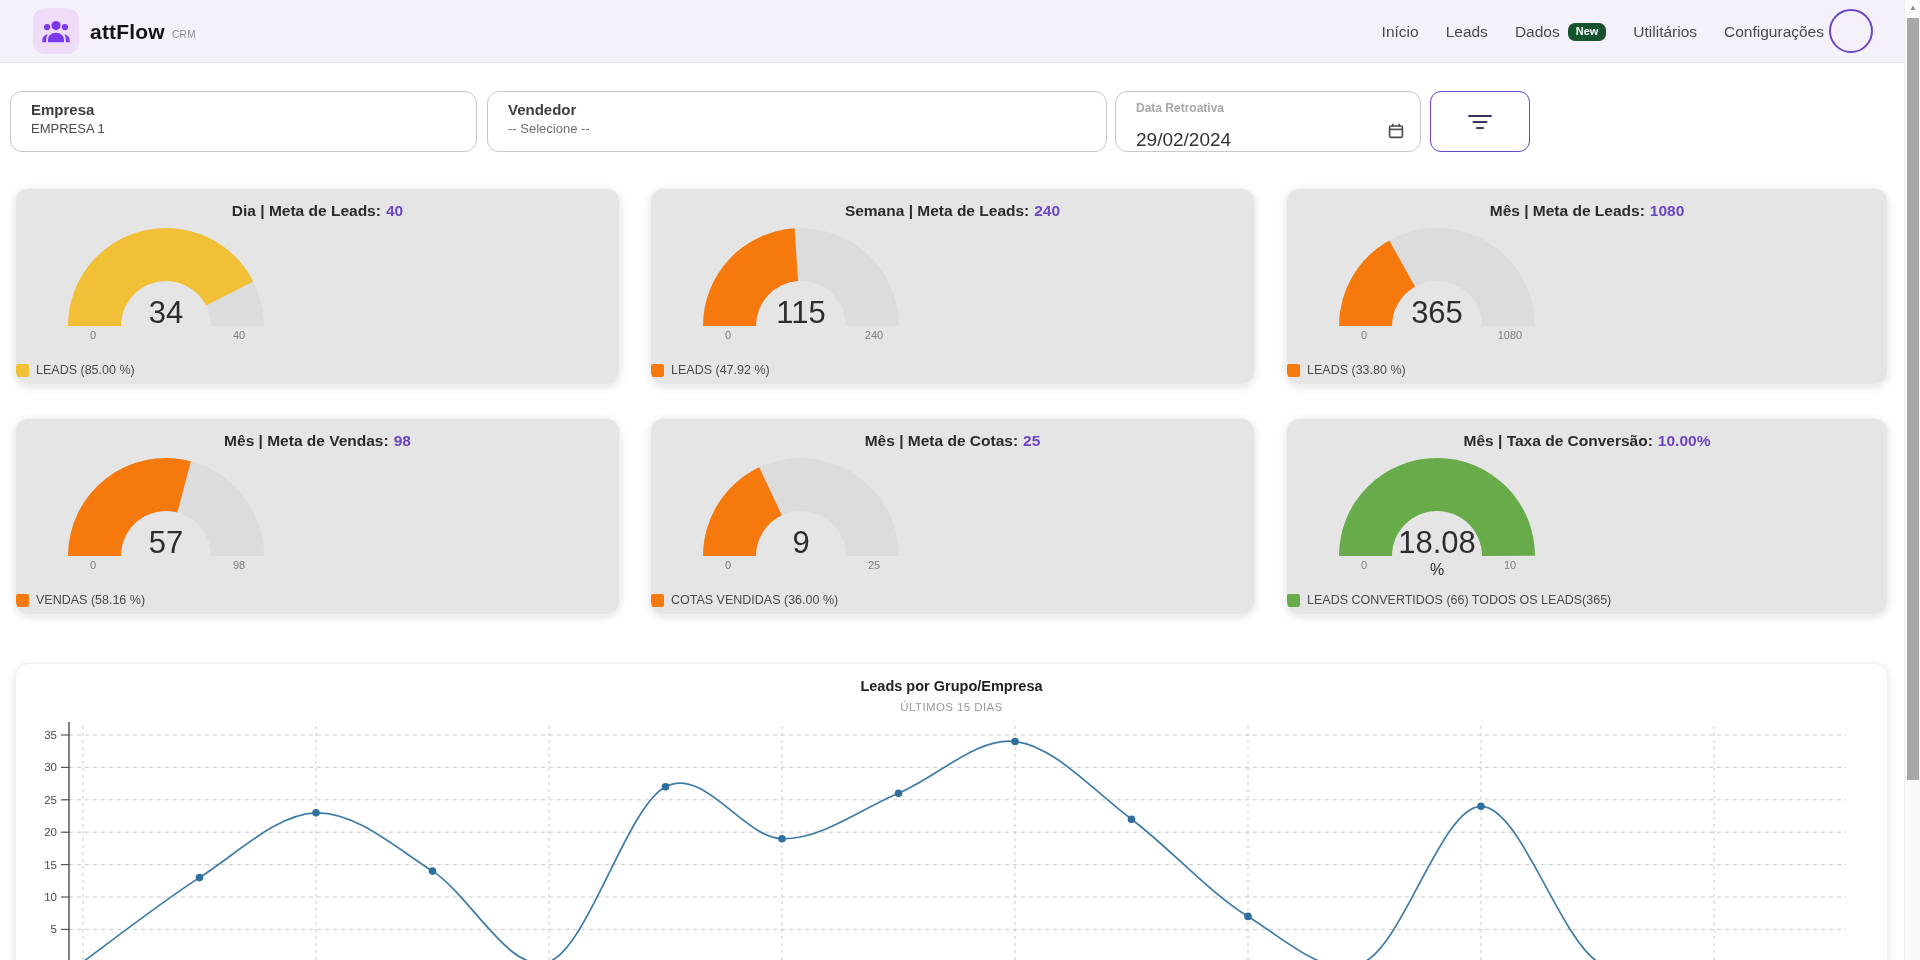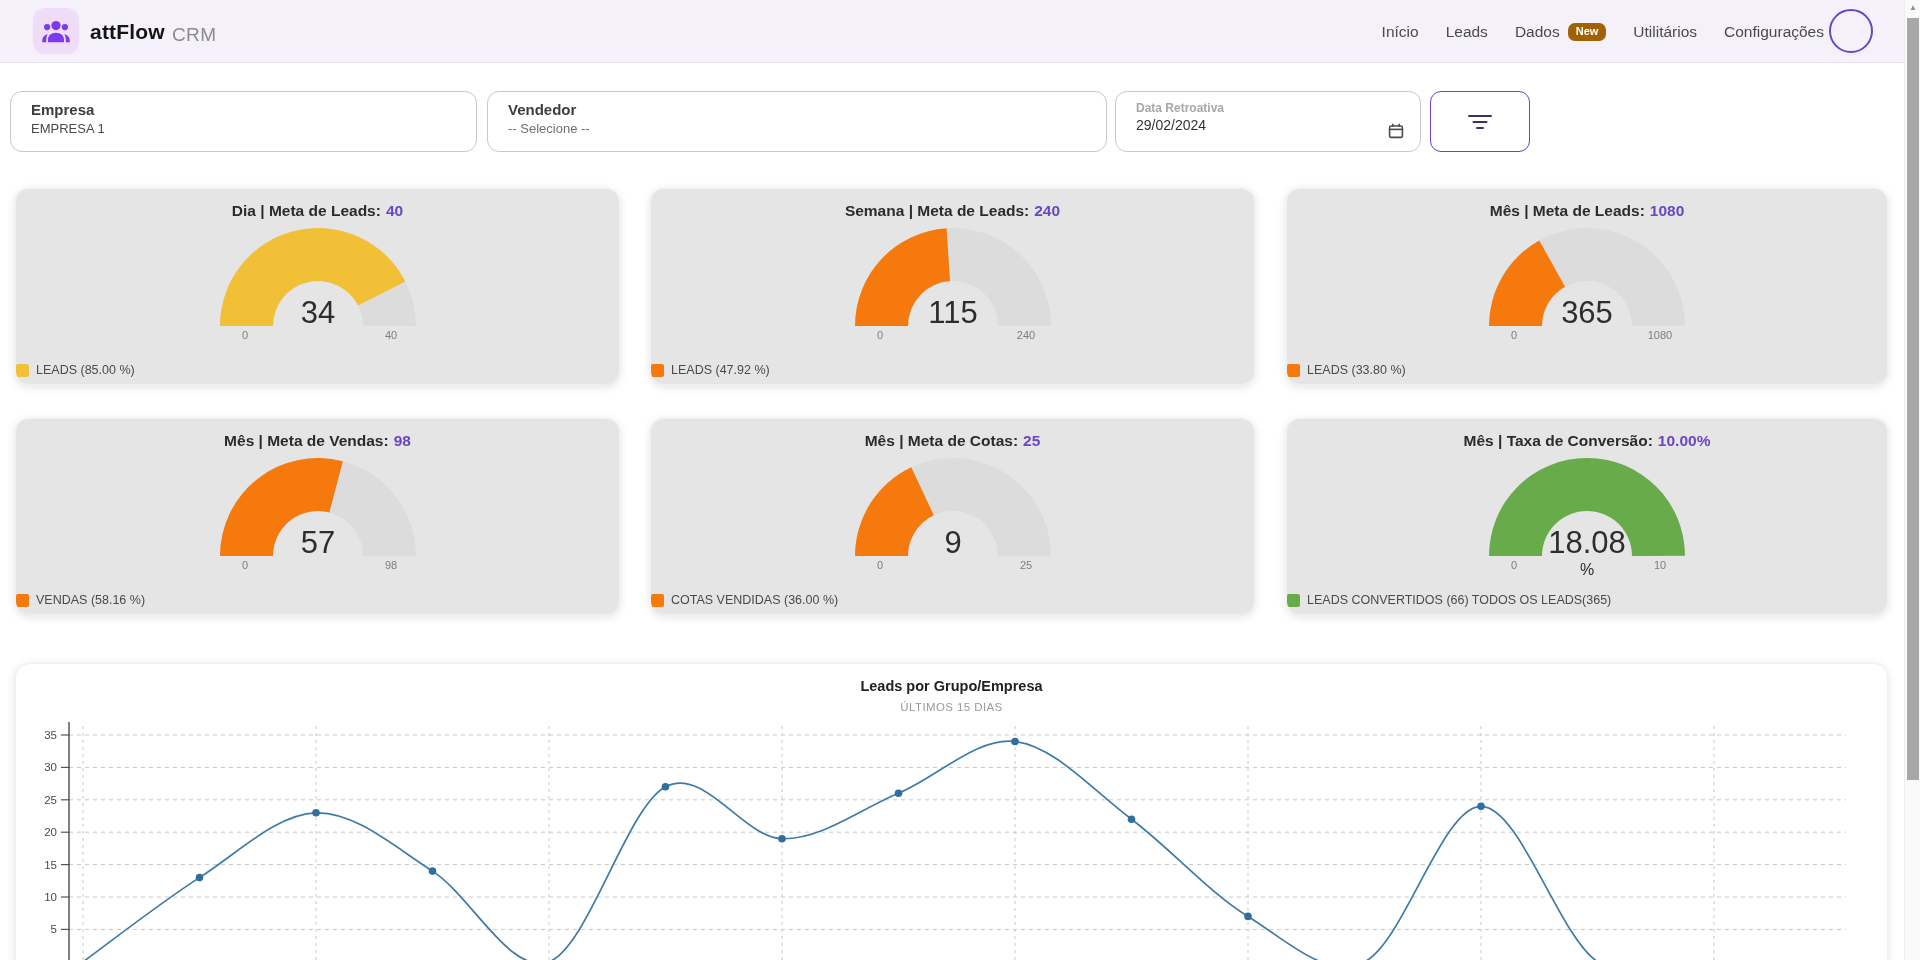--- a/index.html
+++ b/index.html
@@ -7,24 +7,24 @@
     font-family:"Liberation Sans", sans-serif; }
   .page { position:relative; width:1920px; height:960px; background:#fff; overflow:hidden; }
 
   
   .header { position:absolute; left:0; top:0; width:1920px; height:63px;
     background:#f4f1fb; border-bottom:1px solid #e7e3f2; display:flex; align-items:center; }
   .logo-box { position:absolute; left:33px; top:8px; width:46px; height:46px;
     background:#eedcf8; border-radius:12px; display:flex; align-items:center; justify-content:center; }
   .brand { position:absolute; left:90px; top:0; height:63px; display:flex; align-items:center; }
   .brand-name { font-size:21px; font-weight:800; color:#141414; letter-spacing:.2px; }
-  .brand-suffix { font-size:19px; color:#8c8c8c; margin-left:7px; margin-top:6px; letter-spacing:.5px; }
+  .brand-suffix { font-size:10px; color:#8c8c8c; margin-left:7px; margin-top:6px; letter-spacing:.5px; }
   .nav { position:absolute; right:96px; top:0; height:63px; display:flex; align-items:center; gap:27px; }
   .nav-item { font-size:15.5px; font-weight:500; color:#4a4a4a; cursor:pointer; display:flex; align-items:flex-end; gap:8px; white-space:nowrap; }
-  .badge-new { background:#a16207; color:#fff; font-size:11px; font-weight:700;
+  .badge-new { background:#14532d; color:#fff; font-size:11px; font-weight:700;
     padding:3px 8px 4px; border-radius:7px; line-height:1; }
   .avatar { position:absolute; right:47px; top:9px; width:44px; height:44px; border-radius:50%;
     border:2.5px solid #6b46c1; background:transparent; }
 
   
   .scrollbar { position:absolute; right:0; top:0; width:16px; height:960px; background:#fafafa;
     border-left:1px solid #ededed; z-index:50; }
   .scroll-arrow { position:absolute; left:0; top:3px; width:16px; text-align:center;
     font-size:8px; color:#8f8f8f; }
   .scroll-thumb { position:absolute; left:2px; top:18px; width:12px; height:762px; background:#a8a8a8; }
@@ -32,32 +32,32 @@
   
   .fbox { position:absolute; background:#fff; border:1px solid #c8c8c8; border-radius:12px;
     padding:9px 20px 0; }
   .fbox-label { font-size:15px; font-weight:700; color:#3d3d3d; }
   .fbox-value { font-size:13px; color:#4a4a4a; margin-top:3px; }
   .fbox-value.muted { color:#6f6f6f; }
   #f-empresa   { left:10px;  top:91px; width:467px; height:61px; }
   #f-vendedor  { left:487px; top:91px; width:620px; height:61px; }
   #f-data      { left:1115px; top:91px; width:306px; height:61px; }
   #f-data .fbox-label { color:#a8a8a8; font-weight:600; font-size:12px; }
-  #f-data .fbox-value { font-size:14px; color:#333; margin-top:2px; }
+  #f-data .fbox-value { font-size:19px; color:#333; margin-top:14px; }
   .cal-icon { position:absolute; right:16px; top:31px; }
   .filter-btn { position:absolute; left:1430px; top:91px; width:100px; height:61px;
     background:#fff; border:1.5px solid #6b46c1; border-radius:11px;
     display:flex; align-items:center; justify-content:center; cursor:pointer; }
 
   
   .card { position:absolute; background:#e5e5e5; border:1px solid #f0eff4; border-radius:14px;
     box-shadow:0 2px 9px rgba(60,60,90,.14); overflow:hidden; }
   .card-title { margin-top:13px; text-align:center; font-size:15.5px; font-weight:700; color:#2b2b2b; }
   .card-title .tval { color:#6b46c1; margin-left:5px; }
-  .gauge-wrap { display:flex; justify-content:center; margin-top:6px; }
+  .gauge-wrap { display:flex; margin-top:6px; }
   .legend-row { display:flex; align-items:center; margin-top:3px; }
   .legend-sq { width:13px; height:13px; border-radius:2px; margin-right:7px; flex:none; }
   .legend-tx { font-size:12.5px; color:#4a4a4a; }
 
   
   .chart-card { position:absolute; left:15px; top:663px; width:1873px; height:350px;
     background:#fff; border:1px solid #f0eff4; border-radius:14px;
     box-shadow:0 2px 9px rgba(60,60,90,.14); }
   .chart-title { margin-top:14px; text-align:center; font-size:14.5px; font-weight:700; color:#222; }
   .chart-subtitle { margin-top:7px; text-align:center; font-size:11.5px; color:#9a9a9a; letter-spacing:.4px; }

